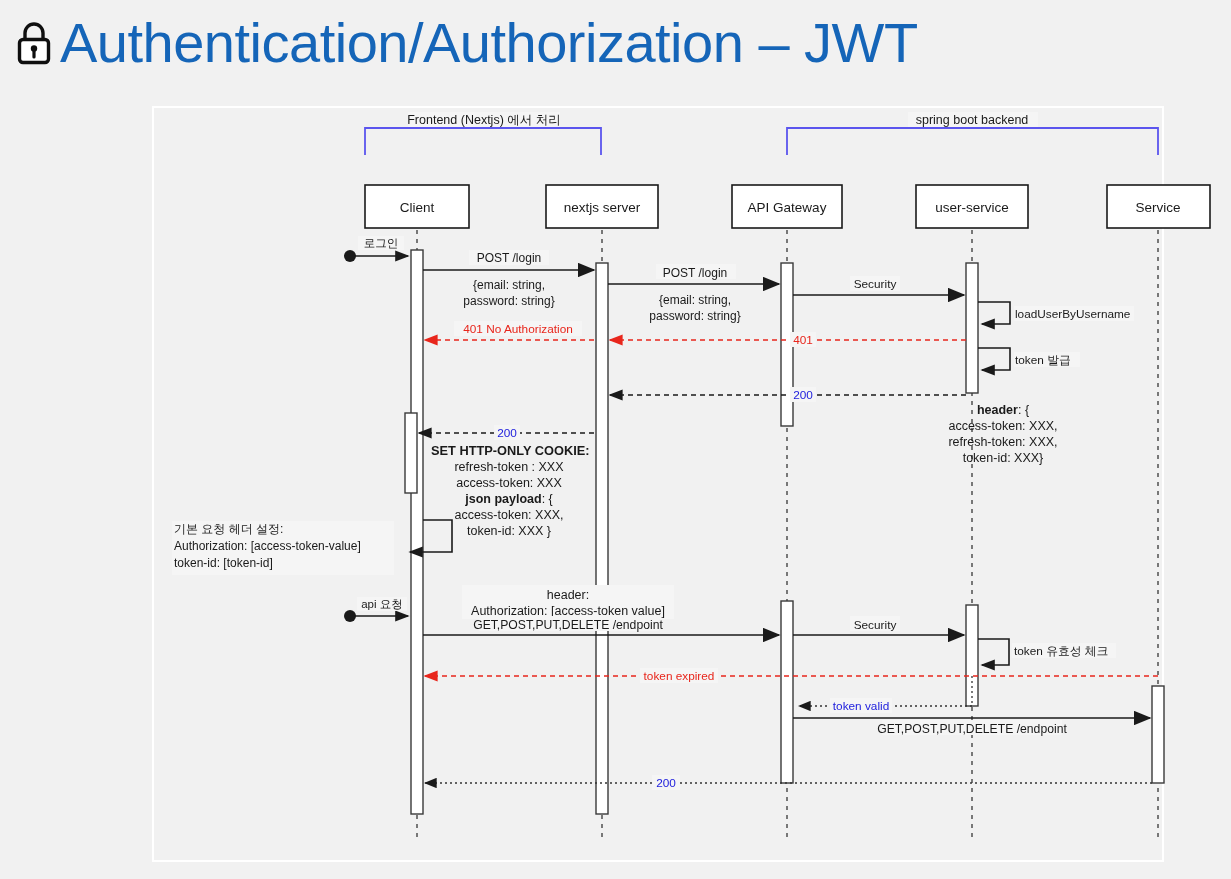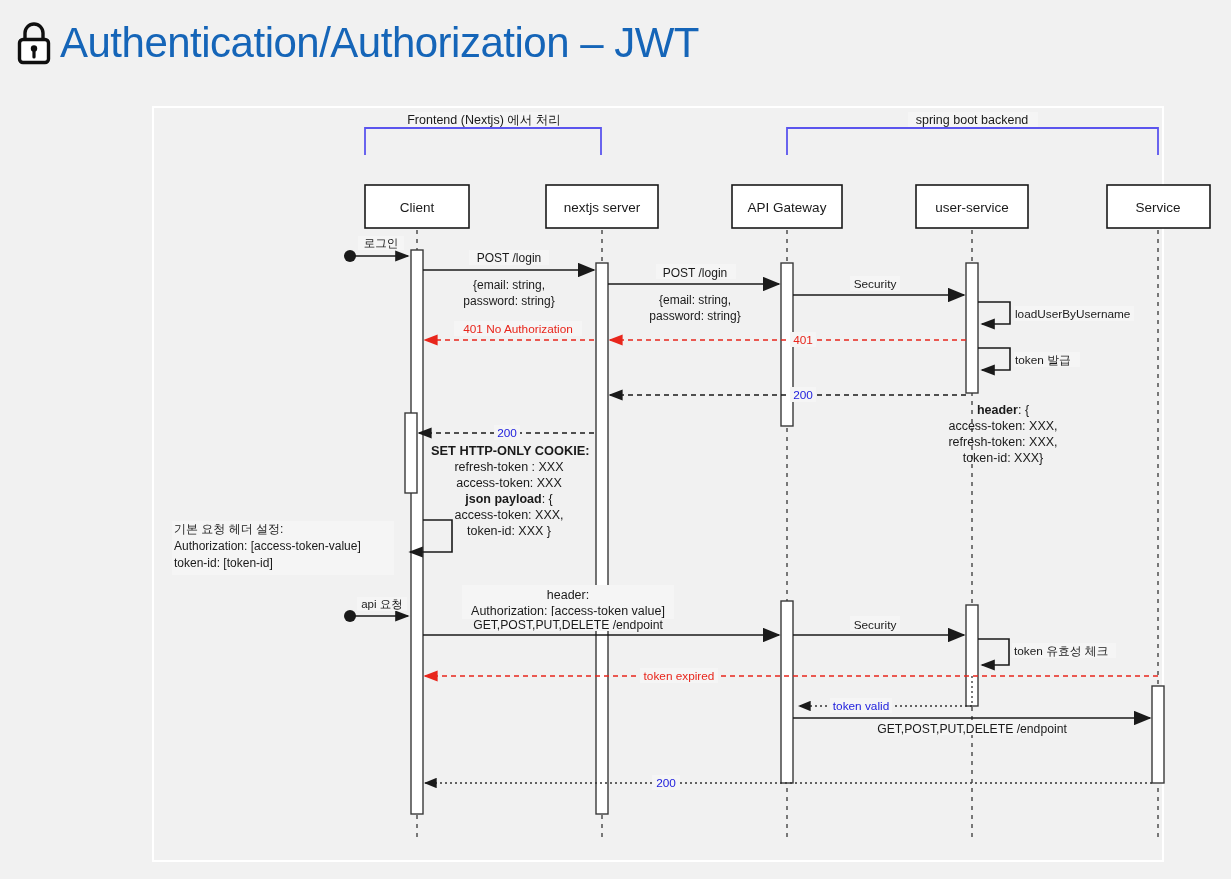--- a/index.html
+++ b/index.html
@@ -9,21 +9,21 @@
     font-family:"Liberation Sans","DejaVu Sans",sans-serif;
     overflow:hidden;
   }
   #title-bar{
     position:absolute;left:14px;top:12px;
     display:flex;align-items:center;gap:6px;
     height:62px;
   }
   #lock-icon{width:40px;height:46px;display:block;}
   #page-title{
-    font-size:42px;
+    font-size:56px;
     color:#1565b8;
     font-weight:400;
     letter-spacing:-0.5px;
     white-space:nowrap;
     line-height:1;
   }
   #diagram-card{
     position:absolute;
     left:152px;top:106px;
     width:1012px;height:756px;

